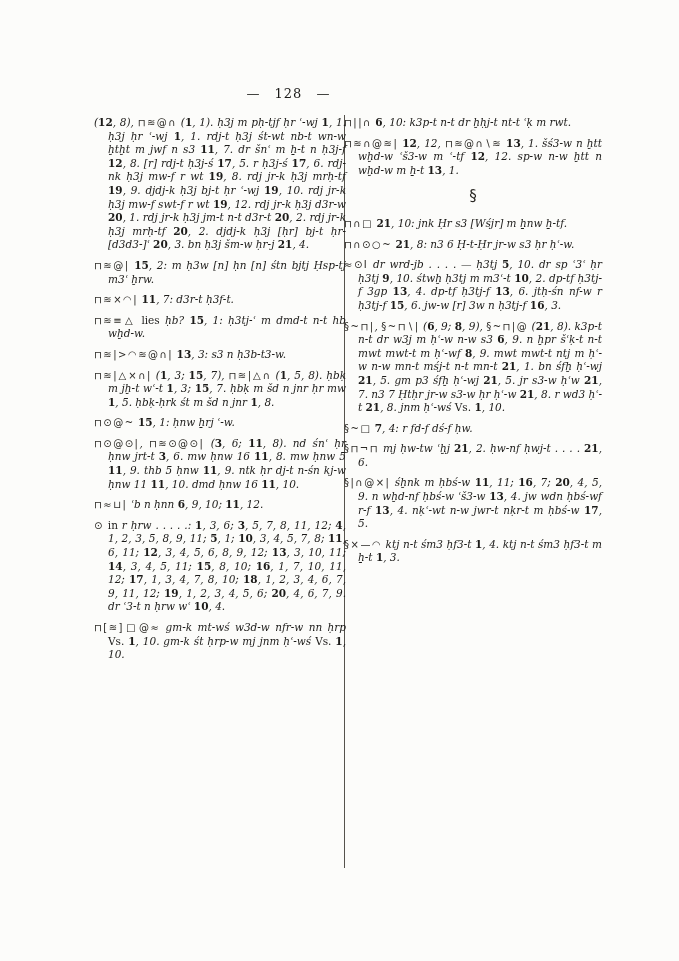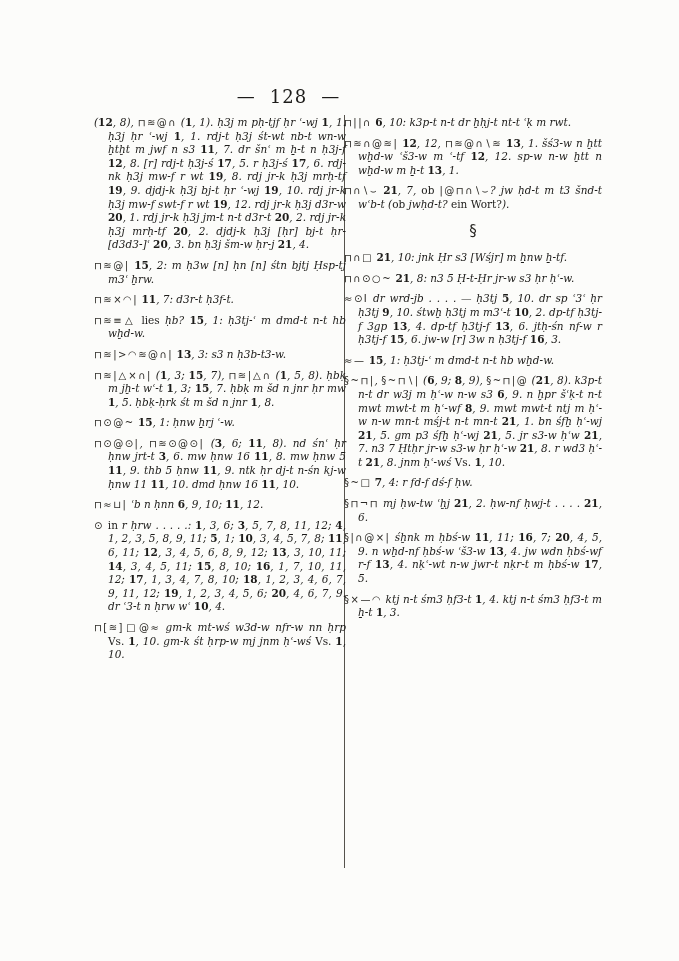--- a/index.html
+++ b/index.html
@@ -8,21 +8,21 @@
     width:679px;height:961px;
     background:#fcfcfa;
     font-family:"DejaVu Serif","Liberation Serif",serif;
     color:#1c1b19;
     overflow:hidden;
   }
   .page-header{
     position:absolute;
     top:86px;left:0;width:577px;
     text-align:center;
-    font-size:18px;
+    font-size:13px;
     letter-spacing:1px;
     font-style:normal;
   }
   .page-header .dash{padding:0 14px;}
   .col-rule{
     position:absolute;
     left:344px;top:115px;
     width:1px;height:753px;
     background:#55524c;
   }
@@ -80,26 +80,24 @@
       <div class="entry"><span class="g">⊓≋|△×∩|</span><span class="i"> (</span><span class="b">1</span><span class="i">, 3; </span><span class="b">15</span><span class="i">, 7), </span><span class="g">⊓≋|△∩</span><span class="i"> (</span><span class="b">1</span><span class="i">, 5, 8). ḥbḳ m jḫ-t wʿ-t </span><span class="b">1</span><span class="i">, 3; </span><span class="b">15</span><span class="i">, 7. ḥbḳ m šd n jnr ḥr mw </span><span class="b">1</span><span class="i">, 5. ḥbḳ-ḥrk śt m šd n jnr </span><span class="b">1</span><span class="i">, 8.</span></div>
       <div class="entry"><span class="g">⊓⊙@~</span><span class="i"> </span><span class="b">15</span><span class="i">, 1: ḥnw ẖrj ʿ-w.</span></div>
       <div class="entry"><span class="g">⊓⊙@⊙|</span><span class="i">, </span><span class="g">⊓≋⊙@⊙|</span><span class="i"> (</span><span class="b">3</span><span class="i">, 6; </span><span class="b">11</span><span class="i">, 8). nd śnʿ ḥr ḥnw jrt-t </span><span class="b">3</span><span class="i">, 6. mw ḥnw 16 </span><span class="b">11</span><span class="i">, 8. mw ḥnw 5 </span><span class="b">11</span><span class="i">, 9. thb 5 ḥnw </span><span class="b">11</span><span class="i">, 9. ntk ḥr dj-t n-śn kj-w ḥnw 11 </span><span class="b">11</span><span class="i">, 10. dmd ḥnw 16 </span><span class="b">11</span><span class="i">, 10.</span></div>
       <div class="entry"><span class="g">⊓≈⊔|</span><span class="i"> ʿb n ḥnn </span><span class="b">6</span><span class="i">, 9, 10; </span><span class="b">11</span><span class="i">, 12.</span></div>
       <div class="entry"><span class="g">⊙</span><span class="i"> </span><span class="r">in</span><span class="i"> r ḥrw . . . . .: </span><span class="b">1</span><span class="i">, 3, 6; </span><span class="b">3</span><span class="i">, 5, 7, 8, 11, 12; </span><span class="b">4</span><span class="i">, 1, 2, 3, 5, 8, 9, 11; </span><span class="b">5</span><span class="i">, 1; </span><span class="b">10</span><span class="i">, 3, 4, 5, 7, 8; </span><span class="b">11</span><span class="i">, 6, 11; </span><span class="b">12</span><span class="i">, 3, 4, 5, 6, 8, 9, 12; </span><span class="b">13</span><span class="i">, 3, 10, 11; </span><span class="b">14</span><span class="i">, 3, 4, 5, 11; </span><span class="b">15</span><span class="i">, 8, 10; </span><span class="b">16</span><span class="i">, 1, 7, 10, 11, 12; </span><span class="b">17</span><span class="i">, 1, 3, 4, 7, 8, 10; </span><span class="b">18</span><span class="i">, 1, 2, 3, 4, 6, 7, 9, 11, 12; </span><span class="b">19</span><span class="i">, 1, 2, 3, 4, 5, 6; </span><span class="b">20</span><span class="i">, 4, 6, 7, 9. dr ʿ3-t n ḥrw wʿ </span><span class="b">10</span><span class="i">, 4.</span></div>
       <div class="entry"><span class="g">⊓[≋]□@≈</span><span class="i"> gm-k mt-wś w3d-w nfr-w nn ḥrp </span><span class="r">Vs.</span><span class="i"> </span><span class="b">1</span><span class="i">, 10. gm-k śt ḥrp-w mj jnm ḥʿ-wś </span><span class="r">Vs.</span><span class="i"> </span><span class="b">1</span><span class="i">, 10.</span></div>
     </div>
   <div class="col col-right" id="col-right">
       <div class="entry"><span class="g">⊓||∩</span><span class="i"> </span><span class="b">6</span><span class="i">, 10: k3p-t n-t dr ḫḥj-t nt-t ʿḳ m rwt.</span></div>
       <div class="entry"><span class="g">⊓≋∩@≋|</span><span class="i"> </span><span class="b">12</span><span class="i">, 12, </span><span class="g">⊓≋@∩∖≋</span><span class="i"> </span><span class="b">13</span><span class="i">, 1. šś3-w n ḫtt wḫd-w ʿš3-w m ʿ-tf </span><span class="b">12</span><span class="i">, 12. sp-w n-w ḫtt n wḫd-w m ẖ-t </span><span class="b">13</span><span class="i">, 1.</span></div>
-      <div class="entry"><span class="g">⊓∩∖⌣</span><span class="i"> </span><span class="b">21</span><span class="i">, 7, </span><span class="r">ob</span><span class="i"> </span><span class="g">|@⊓∩∖⌣</span><span class="i">? jw ḥd-t m t3 šnd-t wʿb-t (</span><span class="r">ob</span><span class="i"> jwḥd-t? </span><span class="r">ein Wort?</span><span class="i">).</span></div>
       <div class="entry divider"><span class="g">§</span></div>
       <div class="entry"><span class="g">⊓∩□</span><span class="i"> </span><span class="b">21</span><span class="i">, 10: jnk Ḥr s3 [Wśjr] m ẖnw ẖ-tf.</span></div>
-      <div class="entry"><span class="g">⊓∩⊙○~</span><span class="i"> </span><span class="b">21</span><span class="i">, 8: n3 5 Ḥ-t-Ḥr jr-w s3 ḥr ḥʿ-w.</span></div>
+      <div class="entry"><span class="g">⊓∩⊙○~</span><span class="i"> </span><span class="b">21</span><span class="i">, 8: n3 6 Ḥ-t-Ḥr jr-w s3 ḥr ḥʿ-w.</span></div>
       <div class="entry"><span class="g">≈⊙I</span><span class="i"> dr wrd-jb . . . . — ḥ3tj </span><span class="b">5</span><span class="i">, 10. dr sp ʿ3ʿ ḥr ḥ3tj </span><span class="b">9</span><span class="i">, 10. śtwḫ ḥ3tj m m3ʿ-t </span><span class="b">10</span><span class="i">, 2. dp-tf ḥ3tj-f 3gp </span><span class="b">13</span><span class="i">, 4. dp-tf ḥ3tj-f </span><span class="b">13</span><span class="i">, 6. jtḥ-śn nf-w r ḥ3tj-f </span><span class="b">15</span><span class="i">, 6. jw-w [r] 3w n ḥ3tj-f </span><span class="b">16</span><span class="i">, 3.</span></div>
-      <div class="entry"><span class="g">≈—</span><span class="i"> </span><span class="b">15</span><span class="i">, 1: ḥ3tj-ʿ m dmd-t n-t hb wḫd-w.</span></div>
       <div class="entry"><span class="g">§~⊓|</span><span class="i">, </span><span class="g">§~⊓∖|</span><span class="i"> (</span><span class="b">6</span><span class="i">, 9; </span><span class="b">8</span><span class="i">, 9), </span><span class="g">§~⊓|@</span><span class="i"> (</span><span class="b">21</span><span class="i">, 8). k3p-t n-t dr w3j m ḥʿ-w n-w s3 </span><span class="b">6</span><span class="i">, 9. n ḫpr šʿḳ-t n-t mwt mwt-t m ḥʿ-wf </span><span class="b">8</span><span class="i">, 9. mwt mwt-t ntj m ḥʿ-w n-w mn-t mśj-t n-t mn-t </span><span class="b">21</span><span class="i">, 1. bn śfḫ ḥʿ-wj </span><span class="b">21</span><span class="i">, 5. gm p3 śfḫ ḥʿ-wj </span><span class="b">21</span><span class="i">, 5. jr s3-w ḥʿw </span><span class="b">21</span><span class="i">, 7. n3 7 Ḥtḥr jr-w s3-w ḥr ḥʿ-w </span><span class="b">21</span><span class="i">, 8. r wd3 ḥʿ-t </span><span class="b">21</span><span class="i">, 8. jnm ḥʿ-wś </span><span class="r">Vs.</span><span class="i"> </span><span class="b">1</span><span class="i">, 10.</span></div>
       <div class="entry"><span class="g">§~□</span><span class="i"> </span><span class="b">7</span><span class="i">, 4: r fd-f dś-f ḥw.</span></div>
       <div class="entry"><span class="g">§⊓¬⊓</span><span class="i"> mj ḥw-tw ʿḫj </span><span class="b">21</span><span class="i">, 2. ḥw-nf ḥwj-t . . . . </span><span class="b">21</span><span class="i">, 6.</span></div>
       <div class="entry"><span class="g">§|∩@×|</span><span class="i"> śḫnk m ḥbś-w </span><span class="b">11</span><span class="i">, 11; </span><span class="b">16</span><span class="i">, 7; </span><span class="b">20</span><span class="i">, 4, 5, 9. n wḫd-nf ḥbś-w ʿš3-w </span><span class="b">13</span><span class="i">, 4. jw wdn ḥbś-wf r-f </span><span class="b">13</span><span class="i">, 4. nḳʿ-wt n-w jwr-t nḳr-t m ḥbś-w </span><span class="b">17</span><span class="i">, 5.</span></div>
       <div class="entry"><span class="g">§×—◠</span><span class="i"> ktj n-t śm3 ḥf3-t </span><span class="b">1</span><span class="i">, 4. ktj n-t śm3 ḥf3-t m ẖ-t </span><span class="b">1</span><span class="i">, 3.</span></div>
     </div>
 
 </div>
 
 </body></html>

